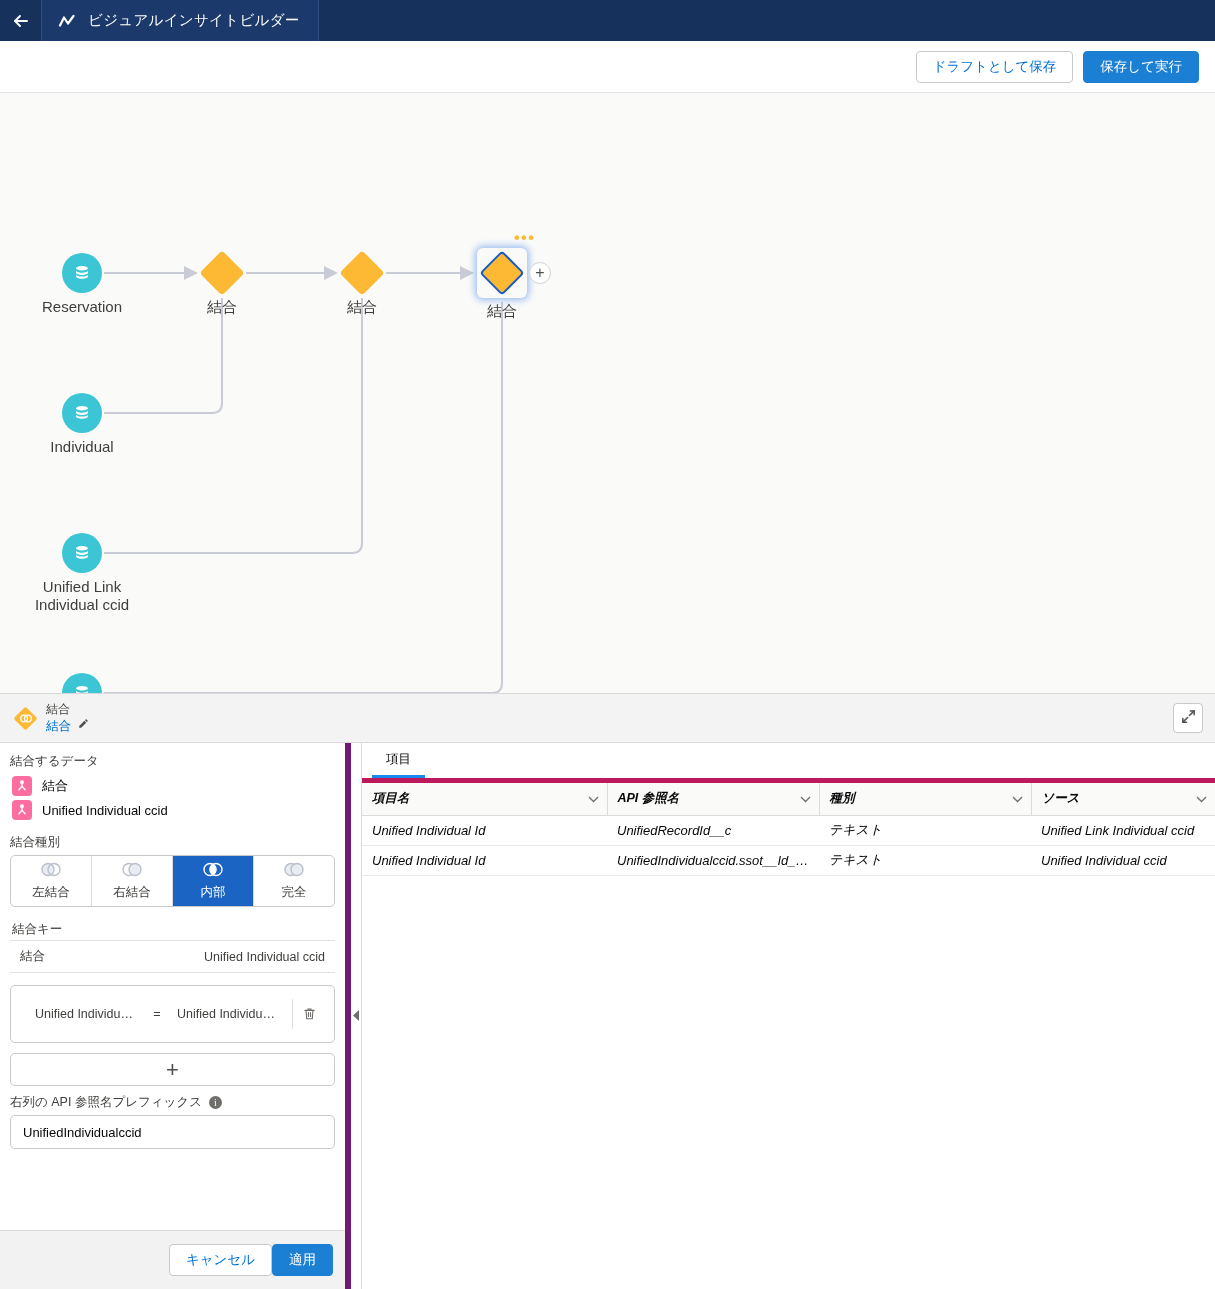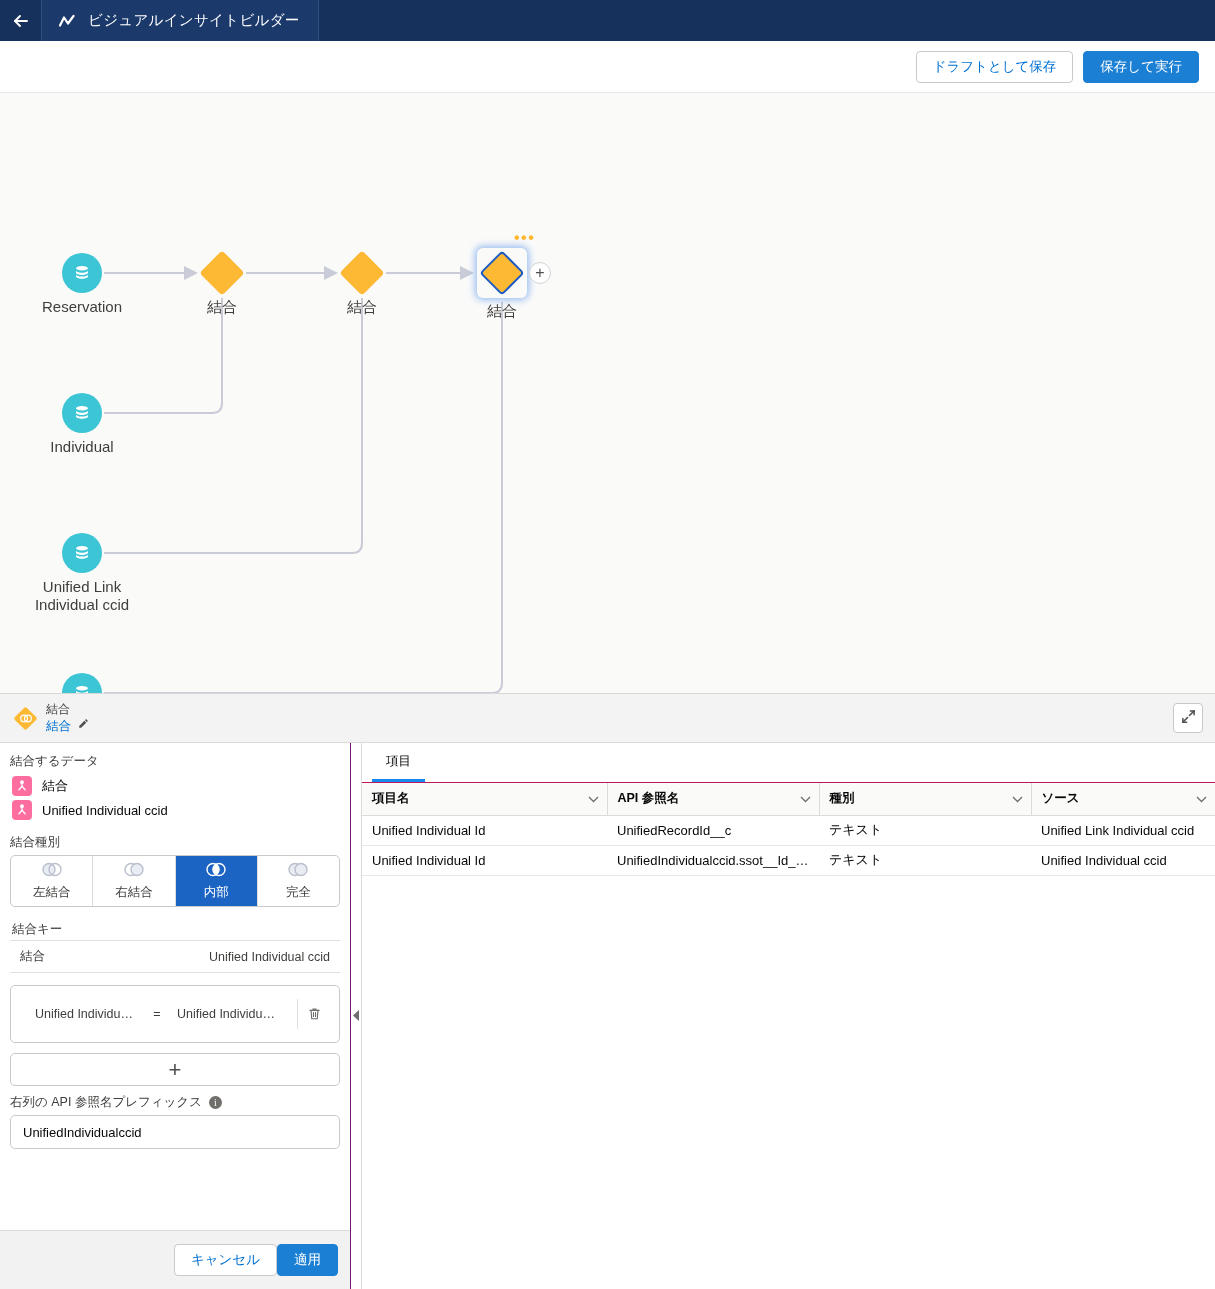--- a/index.html
+++ b/index.html
@@ -135,21 +135,21 @@
     background: #fff; display: flex; align-items: center; justify-content: center;
     cursor: pointer; color: #514f4d;
   }
 
   .panel-body { flex: 1; display: flex; min-height: 0; }
 
   
   .cfg {
     width: 351px; flex: 0 0 351px;
     display: flex; flex-direction: column;
-    border-right: 1px solid #701a75;
+    border-right: 6px solid #701a75;
     background: #ffffff;
   }
   .cfg-scroll { flex: 1; padding: 10px 10px 0 10px; overflow: hidden; }
   .field-label { font-size: 12.5px; color: #3e3e3c; margin-bottom: 4px; }
   .src-row { display: flex; align-items: center; gap: 10px; padding: 2px 0 2px 2px; }
   .src-ico {
     width: 20px; height: 20px; border-radius: 4px; background: #fc6ea0;
     display: flex; align-items: center; justify-content: center; flex: 0 0 20px;
   }
   .src-name { font-size: 13px; color: #080707; }
@@ -214,27 +214,27 @@
   
   .splitter {
     width: 11px; flex: 0 0 11px; background: #ffffff;
     border-right: 1px solid #dddbda;
     display: flex; align-items: center; justify-content: center;
     cursor: col-resize;
   }
 
   
   .results { flex: 1; display: flex; flex-direction: column; min-width: 0; background: #fff;}
-  .tabs { height: 40px; border-bottom: 1px solid #be185d; display: flex; align-items: stretch; padding-left: 10px;}
+  .tabs { height: 40px; border-bottom: 5px solid #be185d; display: flex; align-items: stretch; padding-left: 10px;}
   .tab {
     padding: 0 14px; display: flex; align-items: center; font-size: 12.5px;
     color: #080707; border-bottom: 3px solid transparent; cursor: pointer;
   }
   .tab.active { border-bottom-color: #1589ee; color: #080707; }
-  table.grid { width: 100%; border-collapse: collapse; table-layout: fixed; }
+  table.grid { width: 100%; border-collapse: collapse; table-layout: fixed; font-style: italic; }
   table.grid th {
     background: #fafaf9; border-bottom: 1px solid #dddbda; border-right: 1px solid #dddbda;
     font-size: 12.5px; color: #080707; text-align: left; font-weight: bold;
     height: 32px; padding: 0 8px 0 10px;
   }
   table.grid th .thwrap { display: flex; align-items: center; justify-content: space-between; }
   table.grid th .chev { color: #706e6b; }
   table.grid td {
     border-bottom: 1px solid #e8e8e8; font-size: 13px; color: #080707;
     height: 30px; padding: 0 10px; white-space: nowrap; overflow: hidden; text-overflow: ellipsis;

